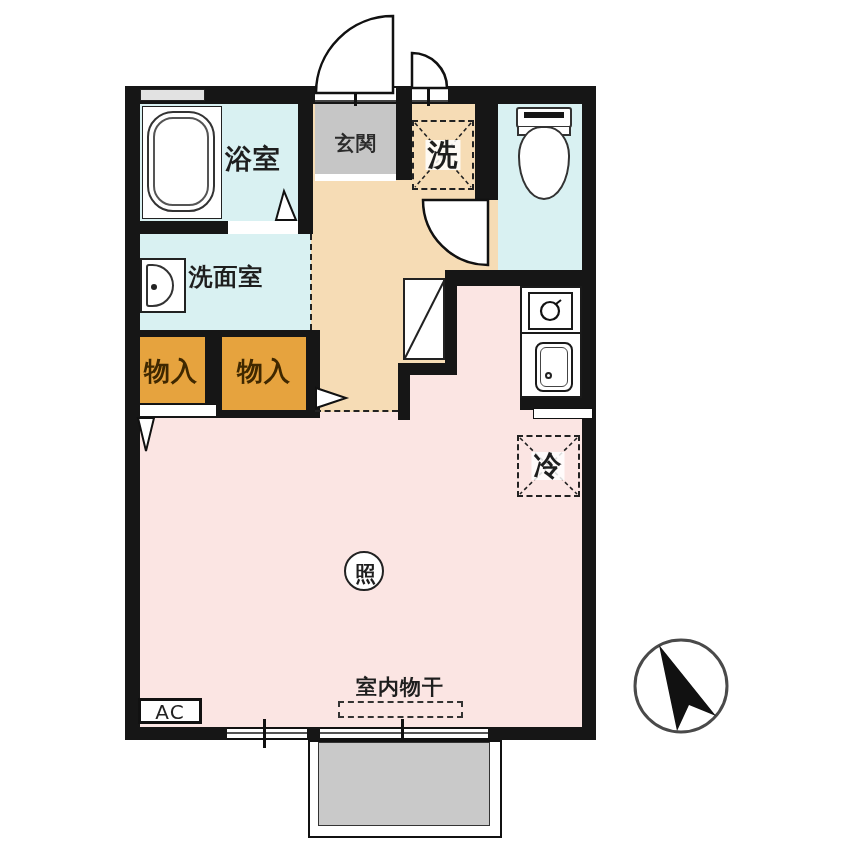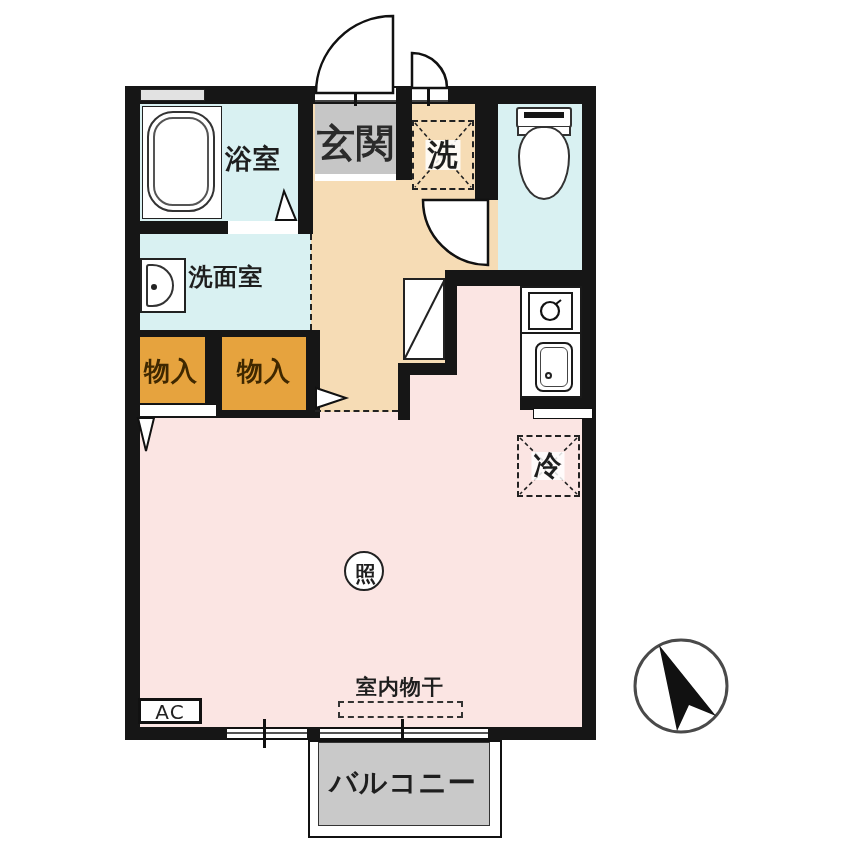--- a/index.html
+++ b/index.html
@@ -108,25 +108,24 @@
     <line x1="520" y1="438" x2="577" y2="494" stroke="#222" stroke-width="1.6" stroke-dasharray="4 3"></line>
     <line x1="577" y1="438" x2="520" y2="494" stroke="#222" stroke-width="1.6" stroke-dasharray="4 3"></line>
     <circle cx="550" cy="311" r="9" fill="none" stroke="#111" stroke-width="2.2"></circle>
     <line x1="556" y1="304" x2="561" y2="300" stroke="#111" stroke-width="2"></line>
     <circle cx="681" cy="686" r="46" fill="#fff" stroke="#4a4a4a" stroke-width="3"></circle>
     <polygon points="659,645 716,716 689,705 677,731" fill="#111"></polygon>
   </svg>
 
   <div class="lbl" style="left:253px;top:158px;font-size:27px;">浴室</div>
   <div class="lbl" style="left:226px;top:277px;font-size:24px;">洗面室</div>
-  <div class="lbl" style="left:356px;top:143px;font-size:38px;color:#2b2b2b;">玄関</div>
+  <div class="lbl" style="left:356px;top:143px;font-size:20px;color:#2b2b2b;">玄関</div>
   <div class="lbl halo" style="left:443px;top:155px;font-size:30px;">洗</div>
   <div class="lbl" style="left:171px;top:371px;font-size:26px;color:#3f2800;">物入</div>
   <div class="lbl" style="left:264px;top:371px;font-size:26px;color:#3f2800;">物入</div>
   <div class="abs" style="left:344px;top:551px;width:40px;height:40px;border:2px solid #222;border-radius:50%;background:#fff;">
     <div class="lbl" style="left:20px;top:21px;font-size:21px;">照</div>
   </div>
   <div class="lbl halo" style="left:548px;top:466px;font-size:28px;">冷</div>
   <div class="lbl" style="left:170px;top:712px;font-size:20px;font-weight:normal;color:#222;">AC</div>
   <div class="lbl" style="left:400px;top:687px;font-size:21px;">室内物干</div>
-  <div class="lbl" style="left:403px;top:783px;font-size:28px;">バルコニー</div>
 
 </div>
 
 </body></html>

